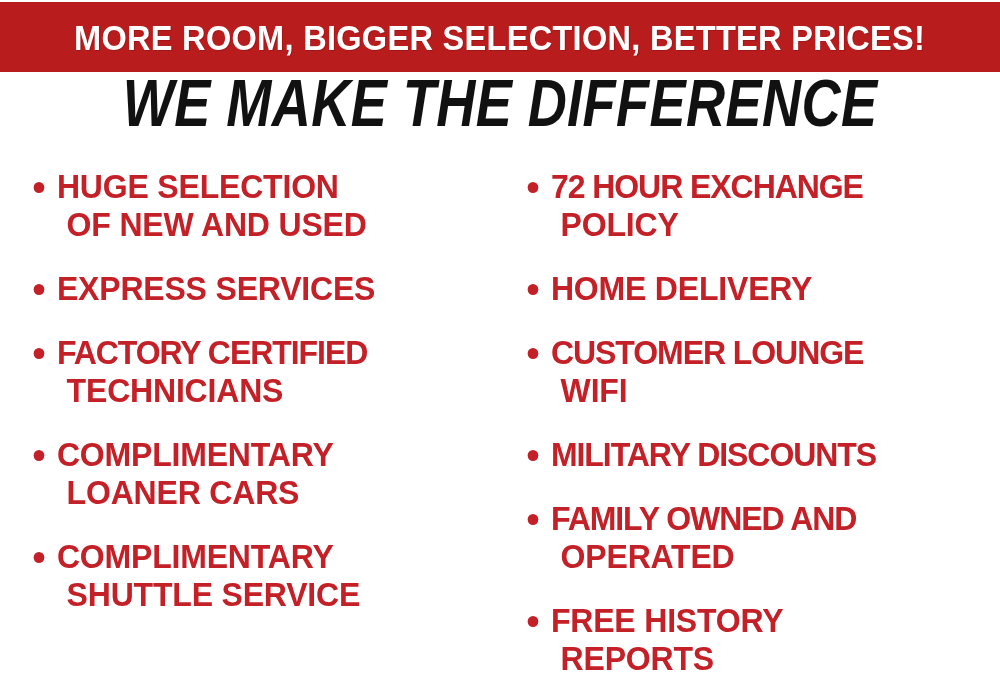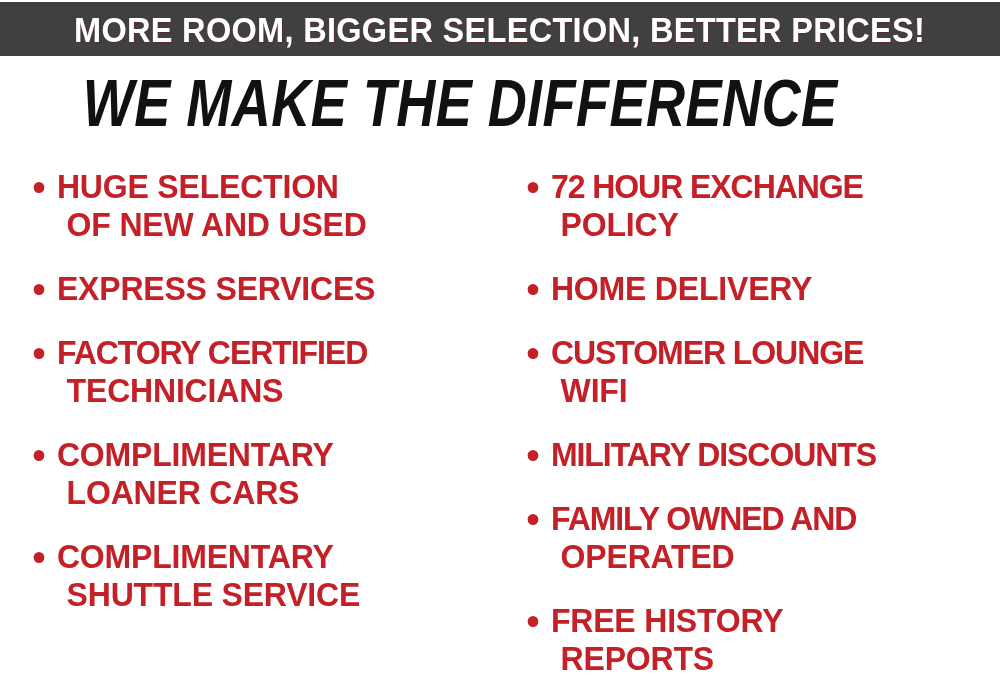--- a/index.html
+++ b/index.html
@@ -17,22 +17,22 @@
     background: #ffffff;
     overflow: hidden;
   }
 
   
   .banner {
     position: absolute;
     left: 0;
     top: 2px;
     width: 1000px;
-    height: 54px;
-    background: #404040;
+    height: 70px;
+    background: #b91c1c;
     display: flex;
     align-items: center;
     justify-content: center;
   }
   .banner-text {
     color: #ffffff;
     font-family: "Liberation Sans", sans-serif;
     font-weight: bold;
     font-size: 35px;
     line-height: 1;
@@ -45,20 +45,21 @@
 
   
   .headline-wrap {
     position: absolute;
     left: 0;
     top: 68px;
     width: 1000px;
     height: 70px;
     display: flex;
     align-items: center;
+    justify-content: center;
   }
   .headline {
     color: #111111;
     font-family: "Liberation Sans", sans-serif;
     font-weight: bold;
     font-style: italic;
     font-size: 66px;
     line-height: 1;
     white-space: nowrap;
     transform: scaleX(0.82);

